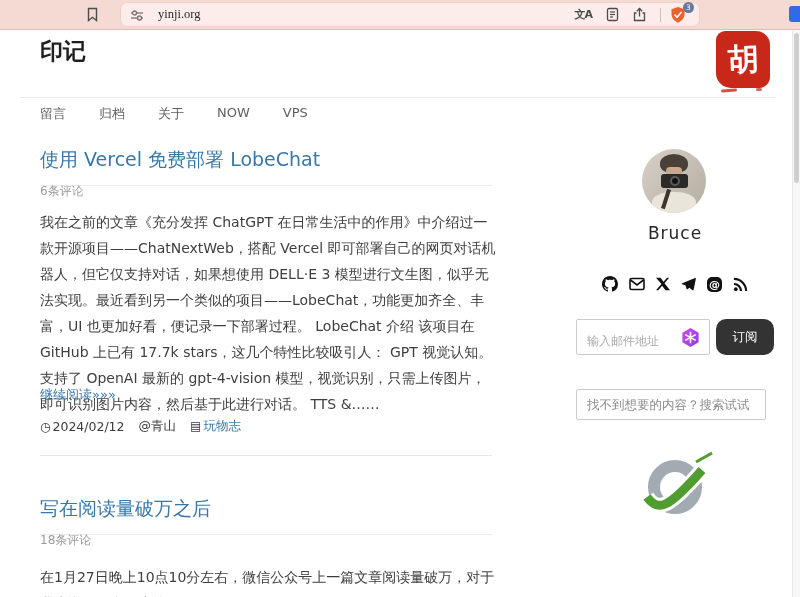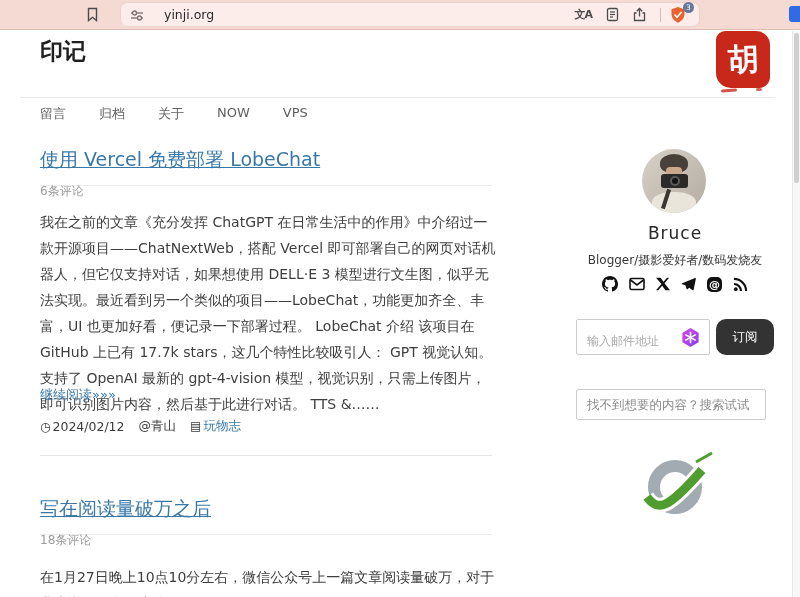--- a/index.html
+++ b/index.html
@@ -7,21 +7,21 @@
   body { font-family:"DejaVu Sans","Liberation Sans",sans-serif; background:#fff; position:relative; }
 
   
   .chrome { position:absolute; left:0; top:0; width:800px; height:30px;
             background:#f5d9d3; border-bottom:1px solid #ddbcb6;
             display:flex; align-items:center; padding-left:86px; }
   .bm-icon { flex:0 0 auto; }
   .urlbar { margin-left:22px; width:578px; height:23px; background:#fcedea;
             border-radius:6px; display:flex; align-items:center; padding:0 9px;
             box-shadow:0 0 0 1px rgba(0,0,0,0.03); }
-  .url-text { margin-left:20px; font-size:12.5px; color:#2a2a2a; }
+  .url-text { margin-left:14px; font-size:12.5px; color:#2a2a2a;font-family:Liberation Serif, serif; }
   .urlbar .spacer { flex:1; }
   .translate { font-size:11px; color:#4c4c4c; font-weight:bold; letter-spacing:-1px; margin-right:14px; }
   .cicon { margin-right:13px; display:block; }
   .chrome-div { width:1px; height:14px; background:#d8b9b3; margin:0 9px 0 0; }
   .shield-wrap { position:relative; width:20px; height:20px; display:flex; align-items:center; }
   .badge { position:absolute; top:-3px; right:-4px; width:11px; height:11px; border-radius:50%;
            background:#66789b; color:#fff; font-size:7.5px; line-height:11px; text-align:center; }
   .ext-blue { position:absolute; left:789px; top:6px; width:15px; height:16px;
               background:#2f6be4; border-radius:3px; }
 
@@ -45,21 +45,21 @@
   .seal::before { content:""; position:absolute; right:8px; bottom:-3px; width:6px; height:3px;
                   background:#c8281a; border-radius:2px; opacity:.7; }
 
   .header-line { position:absolute; left:20px; top:66px; width:755px; height:1px; background:#e9e9e9; }
 
   .nav { position:absolute; left:40px; top:74px; display:flex; gap:33px; }
   .nav a { font-size:13px; color:#5f5f5f; text-decoration:none; }
 
   
   .a-title { position:absolute; left:40px; width:452px; font-size:19px; font-weight:500;
-             color:#3878a8; padding-bottom:12px; border-bottom:1px solid #ececec;text-decoration:underline; }
+             color:#3878a8; padding-bottom:12px; border-bottom:1px solid #ececec; }
   .a1-title { top:116px; } .a2-title { top:465px; }
   .comments { position:absolute; left:40px; font-size:12px; color:#9b9b9b; }
   .c1 { top:152px; } .c2 { top:501px; }
   .excerpt { position:absolute; left:40px; width:456px; font-size:14px; color:#3e3e3e;
              line-height:26px; }
   .e1 { top:178px; } .e2 { top:533px; }
   .read-more { position:absolute; left:40px; top:355px; font-size:13px; color:#3878a8; text-decoration:none; }
   .meta { position:absolute; left:40px; top:387px; font-size:12.5px; color:#3a3a3a;
           display:flex; align-items:center; gap:14px; white-space:nowrap; }
   .meta .micon { font-size:12px; margin-right:2px; color:#3a3a3a; }
@@ -186,21 +186,20 @@
   <aside class="sidebar">
     <div class="avatar">
       <div class="shirt"></div>
         <div class="strap"></div>
         <div class="hair"></div>
       <div class="face"></div>
         <div class="camera"></div>
         <div class="lens"></div>
     </div>
     <div class="author-name">Bruce</div>
-    <div class="author-desc">Blogger/摄影爱好者/数码发烧友</div>
 
     <div class="social">
       <a href="#">
         <svg width="16" height="16" viewBox="0 0 16 16">
             <path fill="#111" d="M8 0C3.58 0 0 3.58 0 8c0 3.54 2.29 6.53 5.47 7.59.4.07.55-.17.55-.38 0-.19-.01-.82-.01-1.49-2.01.37-2.53-.49-2.69-.94-.09-.23-.48-.94-.82-1.13-.28-.15-.68-.52-.01-.53.63-.01 1.08.58 1.23.82.72 1.21 1.87.87 2.33.66.07-.52.28-.87.51-1.07-1.78-.2-3.64-.89-3.64-3.95 0-.87.31-1.59.82-2.15-.08-.2-.36-1.02.08-2.12 0 0 .67-.21 2.2.82.64-.18 1.32-.27 2-.27s1.36.09 2 .27c1.53-1.04 2.2-.82 2.2-.82.44 1.1.16 1.92.08 2.12.51.56.82 1.27.82 2.15 0 3.07-1.87 3.75-3.65 3.95.29.25.54.73.54 1.48 0 1.07-.01 1.93-.01 2.2 0 .21.15.46.55.38A8.01 8.01 0 0 0 16 8c0-4.42-3.58-8-8-8z"></path>
           </svg>
       </a>
       <a href="#">
         <svg width="16" height="14" viewBox="0 0 16 14">
             <rect x="1" y="1.5" width="14" height="11" rx="1.5" fill="none" stroke="#111" stroke-width="1.6"></rect>

